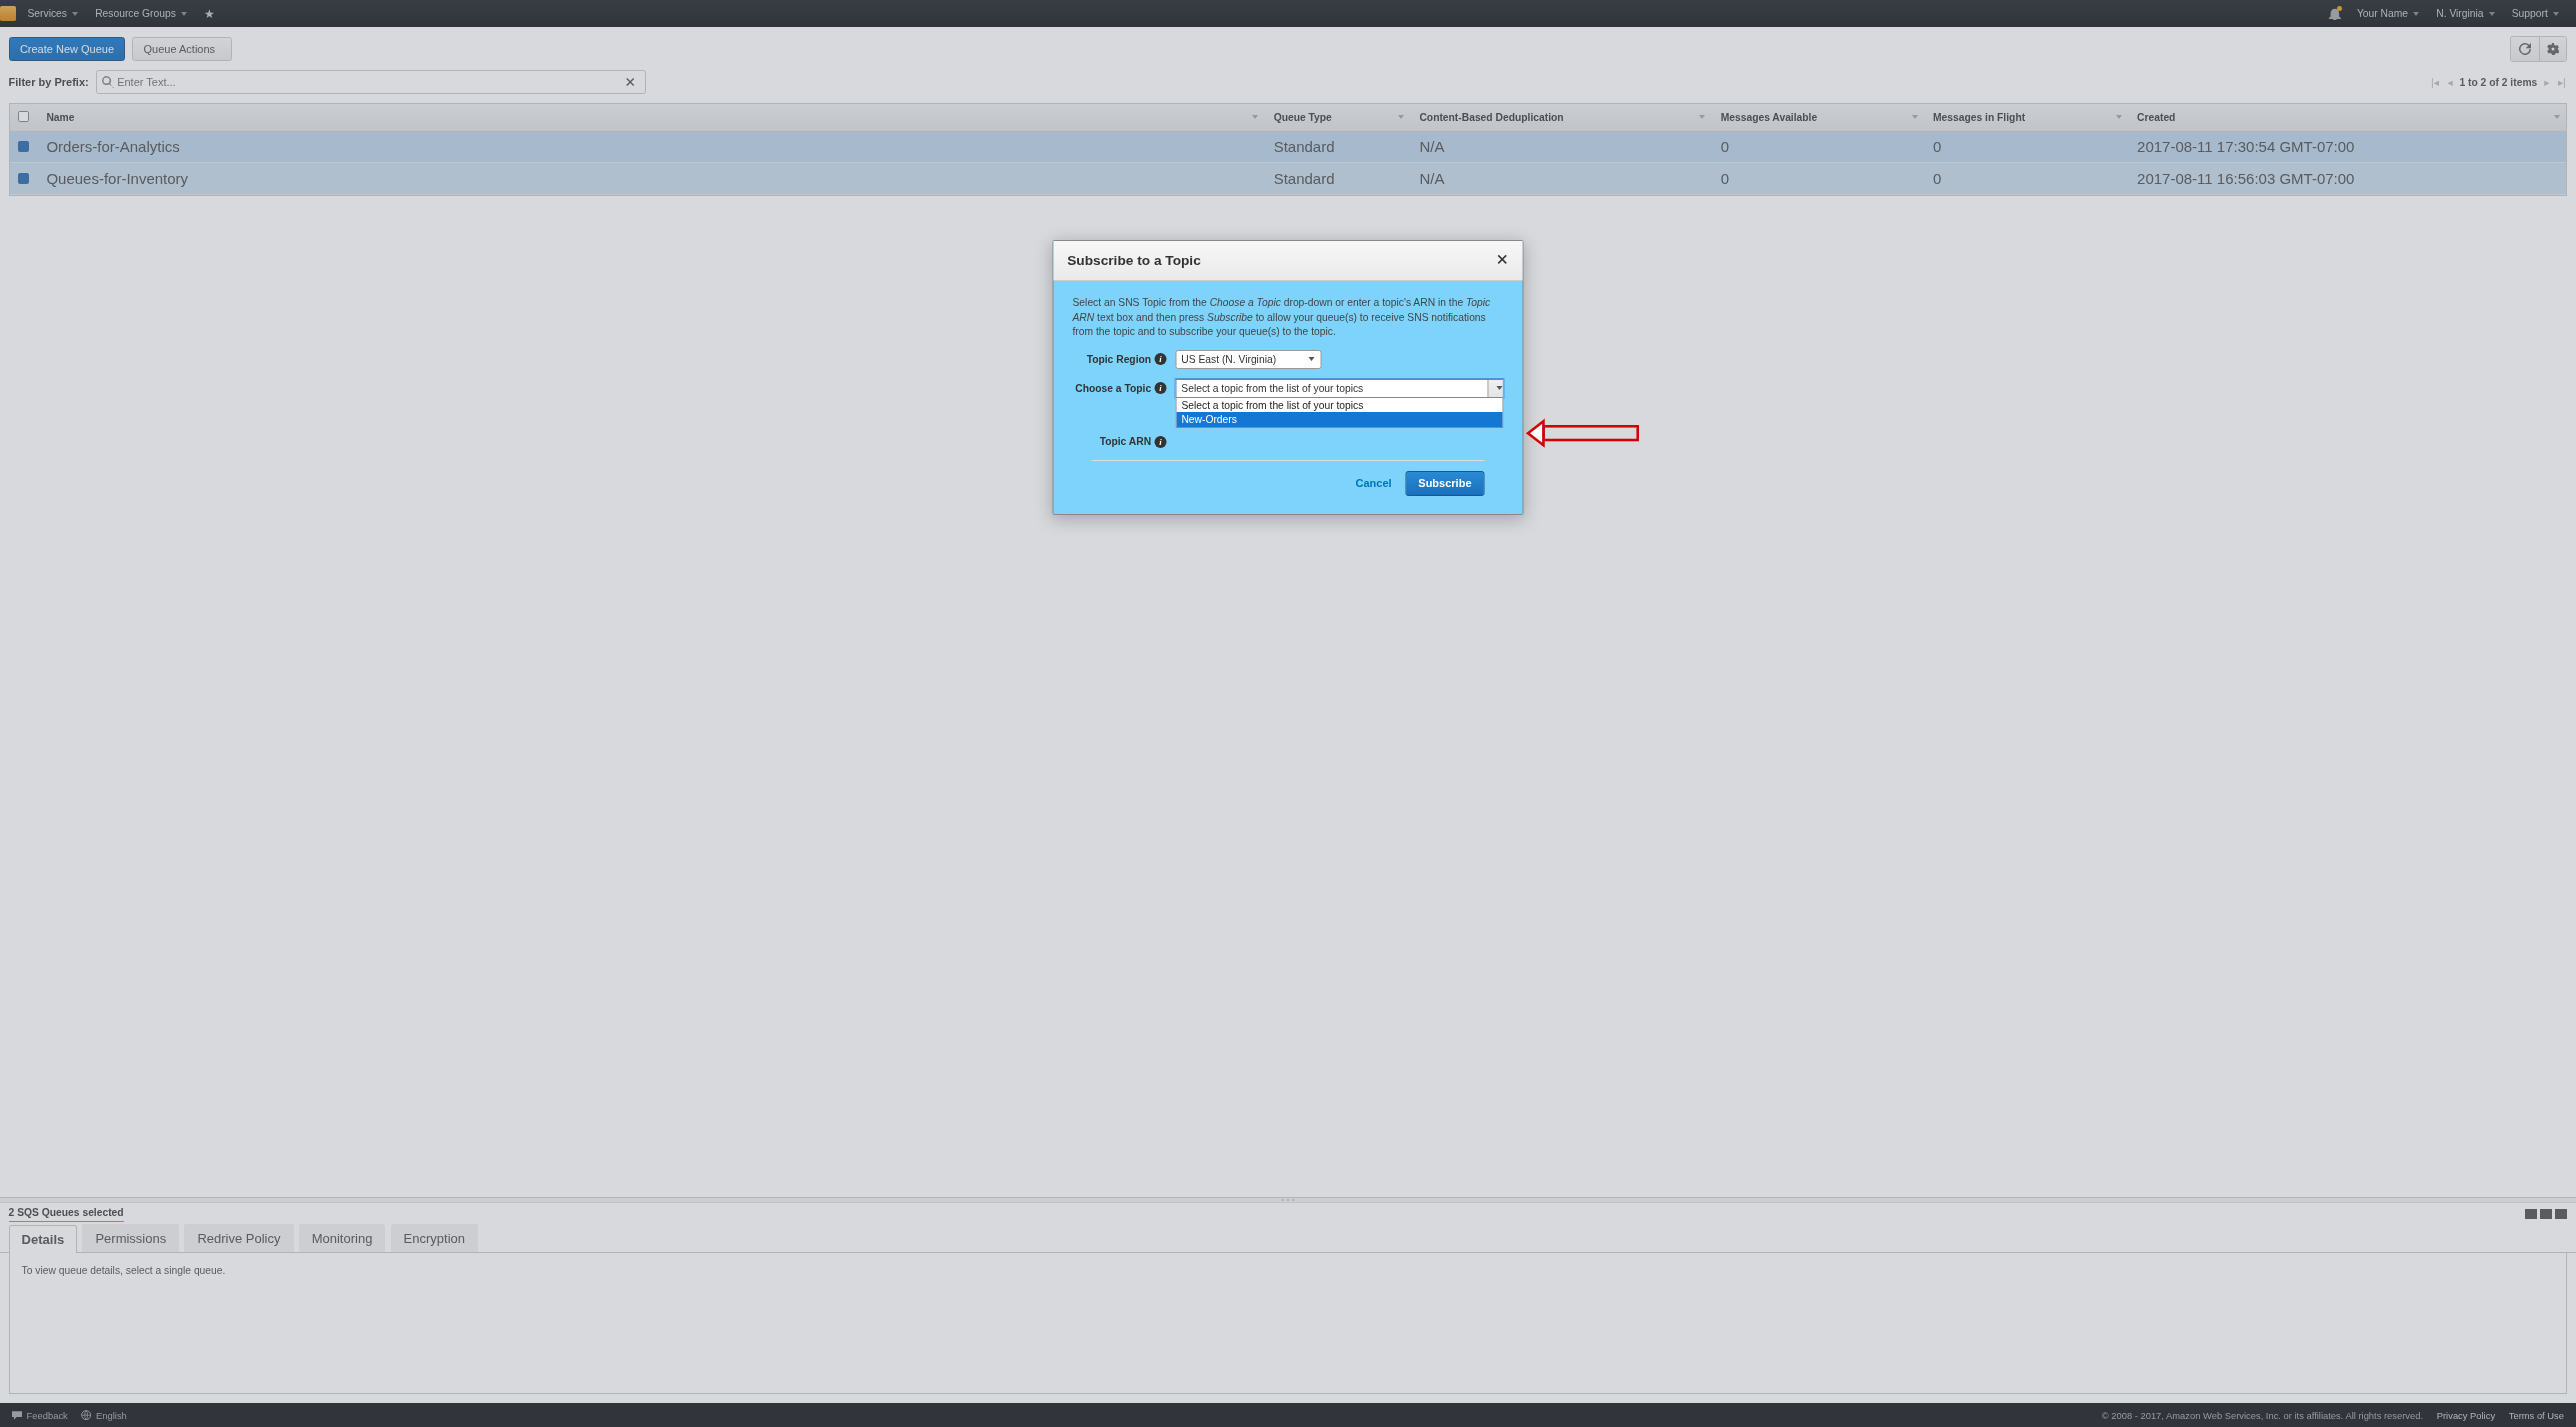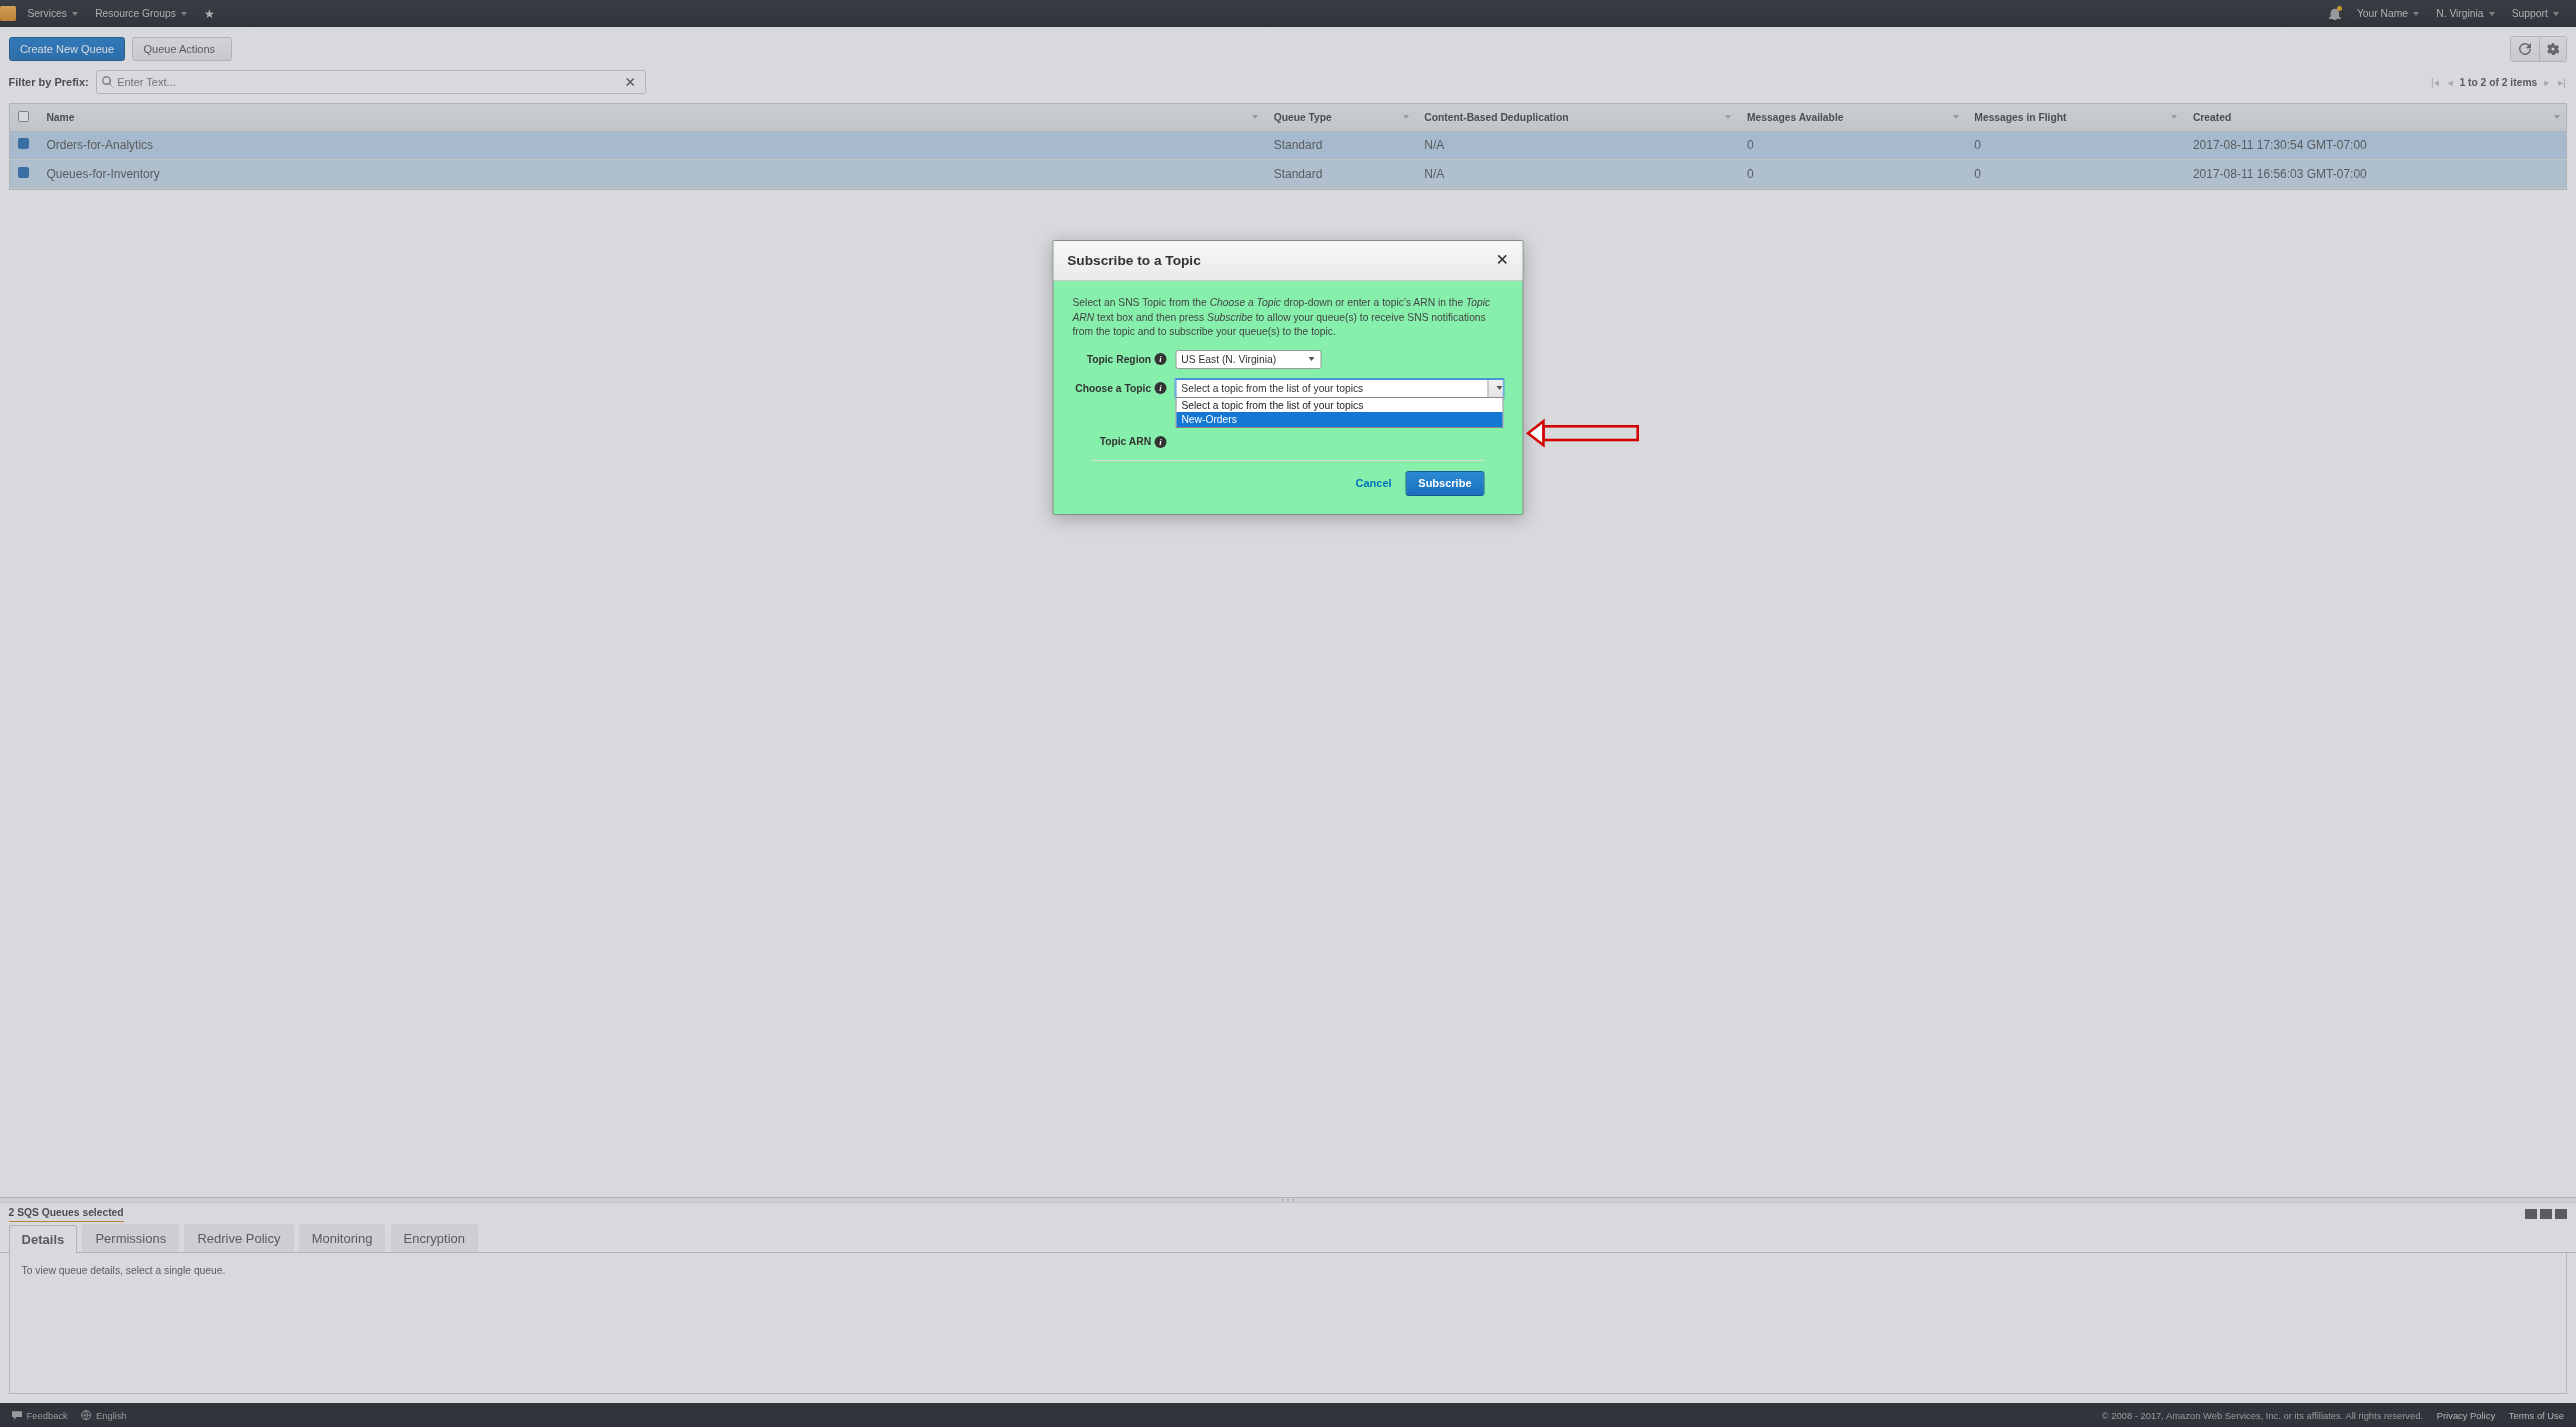--- a/index.html
+++ b/index.html
@@ -39,21 +39,21 @@
   .pager { display:flex; align-items:center; gap:5.2px; color:#888; font-size:10.3px; }
   .pager .pgicon { color:#bbb; padding:0 1.7px; }
   .pager .pgtxt { color:#555; font-weight:bold; }
 
   
   .tablewrap { margin:8.6px; border:0.9px solid #ccc; }
   table.queues { width:100%; border-collapse:collapse; }
   table.queues thead { background: linear-gradient(#eef0f3,#e1e3e6); }
   table.queues th { text-align:left; font-weight:bold; color:#444; font-size:10.3px; padding:6.9px 8.6px; border-bottom:0.9px solid #ccc; position:relative; }
   table.queues th .sortcaret { width:0; height:0; border-left:3.4px solid transparent; border-right:3.4px solid transparent; border-top:4.3px solid #aaa; position:absolute; right:6.9px; top:50%; transform:translateY(-50%); }
-  table.queues td { padding:6.9px 8.6px; font-size:12px; color:#555; border-bottom:0.9px solid #e5e5e5; }
+  table.queues td { padding:6.9px 8.6px; font-size:15px; color:#555; border-bottom:0.9px solid #e5e5e5; }
   table.queues tbody tr.sel { background:#bfd6eb; }
   table.queues tbody tr.sel + tr.sel { background:#c9dcec; }
   .chk { width:11px; height:11px; border:0.9px solid #888; border-radius:1.7px; display:inline-block; background:#fff; position:relative; }
   .chk.on { background:#2d6fb3; border-color:#2d6fb3; }
   .chk.on:after { content:""; position:absolute; left:1.7px; top:1.7px; right:1.7px; bottom:1.7px; background:#2d6fb3; border-radius:0.9px; }
 
   
   .bottompanel { position:absolute; left:0; right:0; bottom:24px; height:206px; border-top:0.9px solid #ccc; background:#fff; display:flex; flex-direction:column; }
   .drawerhandle { height:5.2px; background:#f0f0f0; border-bottom:0.9px solid #e0e0e0; display:flex; justify-content:center; align-items:center; }
   .drawerhandle .dots { display:flex; gap:2.6px; }
@@ -71,21 +71,21 @@
   
   .footer { position:absolute; left:0; right:0; bottom:0; height:24px; background:#1f2226; color:#aaa; display:flex; align-items:center; padding:0 12px; font-size:9.4px; gap:13.7px; }
   .footer .spacer { flex:1; }
   .footer .link { color:#ccc; cursor:pointer; }
   .footer .fitem { display:flex; align-items:center; gap:4.3px; cursor:pointer; }
 
   
   .dim { position:absolute; inset:0; background:rgba(100,110,120,0.26); }
 
   
-  .modal { position:absolute; left:50%; top:240px; transform:translateX(-50%); width:471px; background:#86efac; border:0.9px solid #888; border-radius:1.7px; box-shadow:0 3.4px 17px rgba(0,0,0,0.25); }
+  .modal { position:absolute; left:50%; top:240px; transform:translateX(-50%); width:471px; background:#7dd3fc; border:0.9px solid #888; border-radius:1.7px; box-shadow:0 3.4px 17px rgba(0,0,0,0.25); }
   .modal-head { background:linear-gradient(#f7f7f7,#eaeaea); border-bottom:0.9px solid #ccc; padding:10.3px 13.7px; display:flex; align-items:center; }
   .modal-head .mtitle { font-weight:bold; font-size:13.7px; color:#333; }
   .modal-head .mclose { margin-left:auto; font-size:15.5px; color:#333; cursor:pointer; background:none; border:none; }
   .modal-body { padding:15.5px 19px 8.6px 19px; font-size:10.3px; color:#444; }
   .modal-body p { line-height:1.4; }
   .modal-body em { font-style:italic; }
   .formrow { display:flex; align-items:center; margin-top:10.3px; gap:8.6px; }
   .formrow .flabel { width:94px; text-align:right; font-weight:bold; font-size:10.3px; color:#333; display:flex; justify-content:flex-end; align-items:center; gap:3.4px; }
   .infohint { width:12px; height:12px; border-radius:50%; background:#333; color:#fff; font-size:8.6px; display:flex; align-items:center; justify-content:center; font-family:serif; font-style:italic; }
   .formrow .fcontrol { flex:1; }

